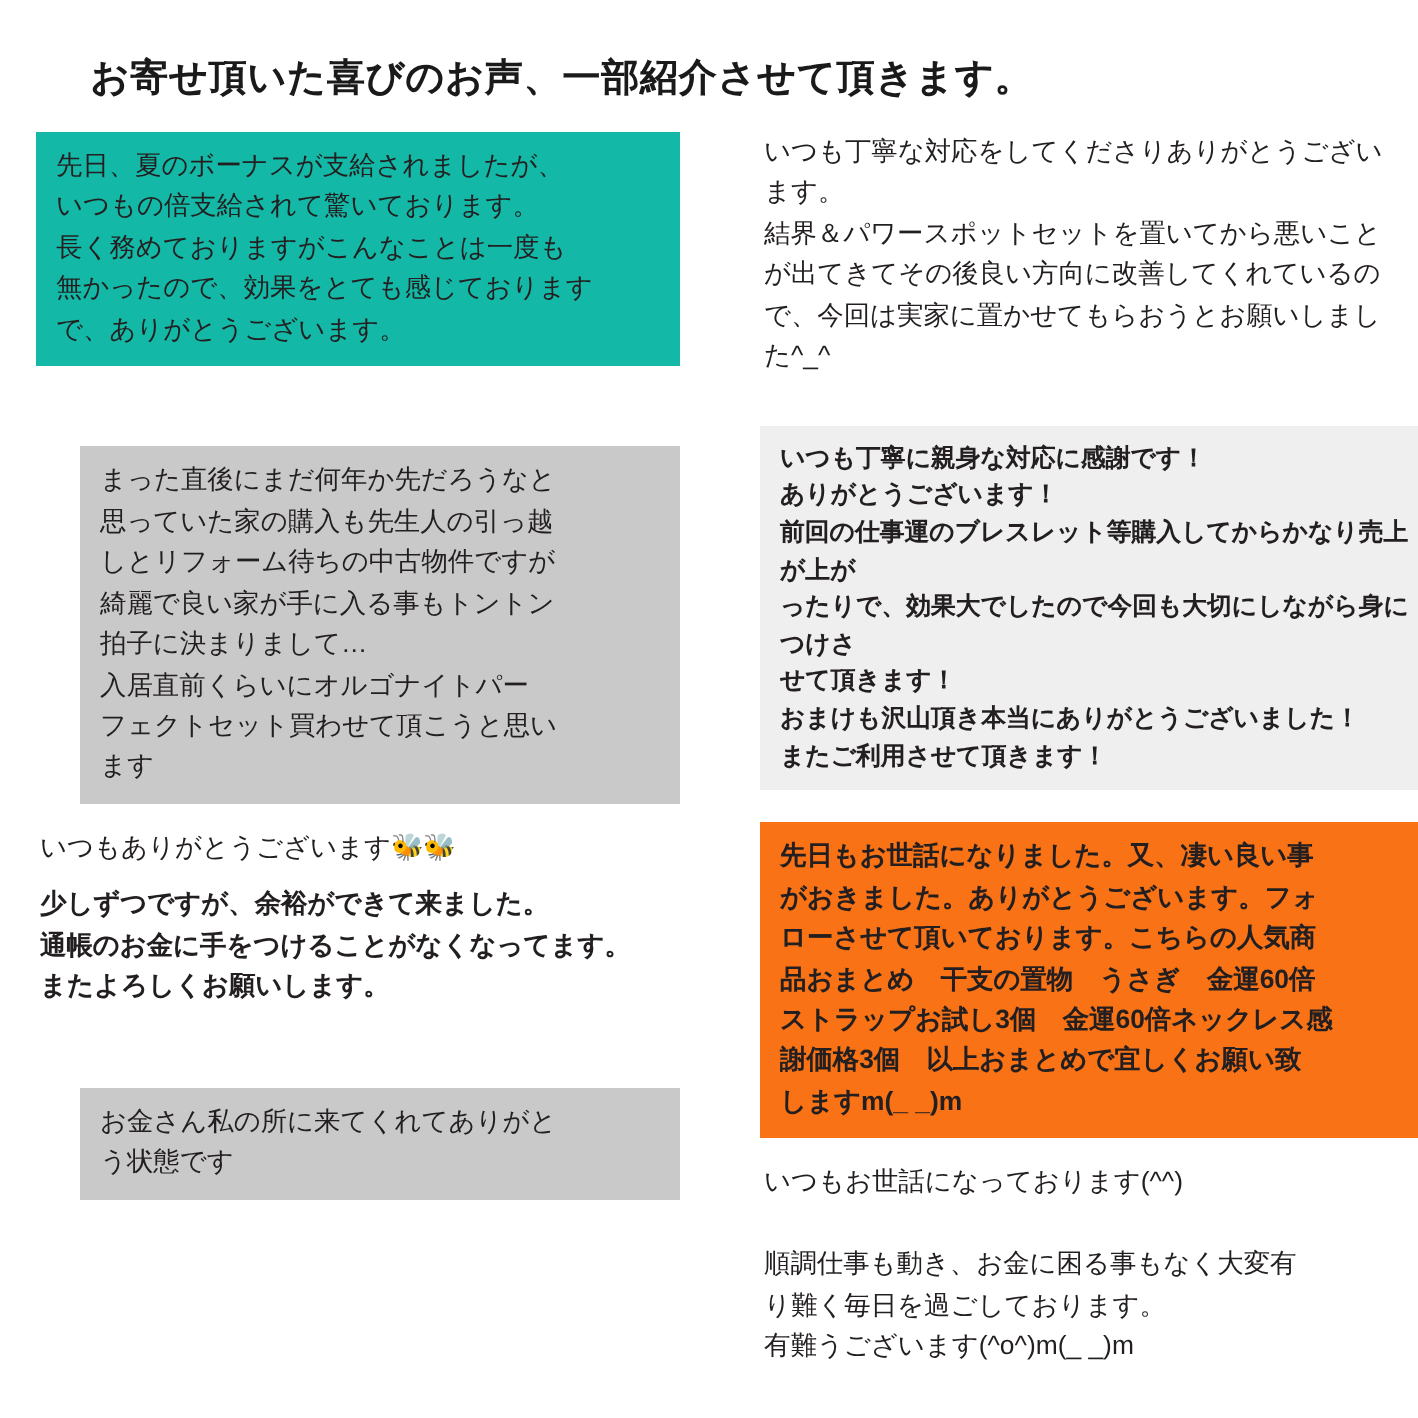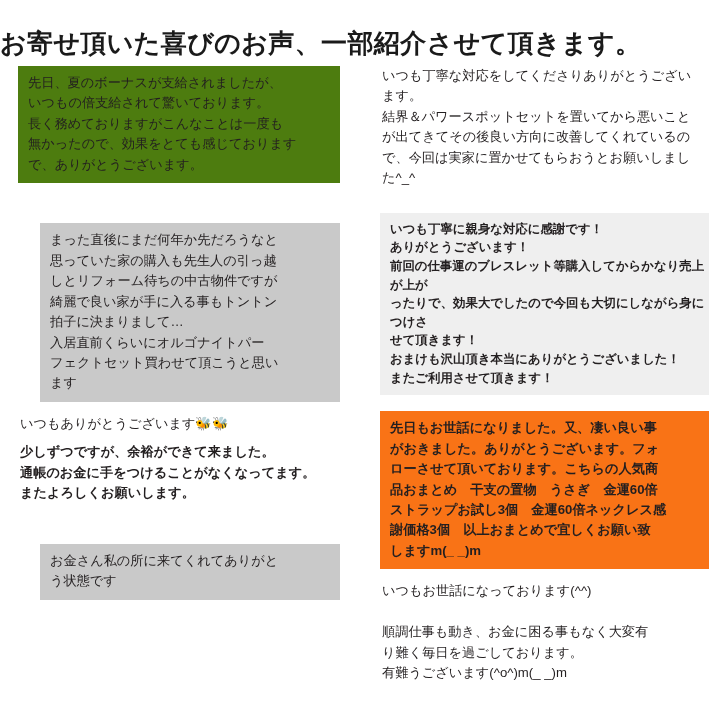--- a/index.html
+++ b/index.html
@@ -18,21 +18,21 @@
     position: relative;
     width: 709px;
     height: 709px;
   }
   .headline {
     position: absolute;
     top: 26px;
     left: 0;
     width: 562px;
     text-align: center;
-    font-size: 26px;
+    font-size: 19px;
     font-weight: 700;
     letter-spacing: 0.4px;
     color: #1a1a1a;
     white-space: nowrap;
   }
   .col-left {
     position: absolute;
     left: 18px;
     top: 66px;
     width: 322px;
@@ -45,21 +45,21 @@
     padding-left: 28px;
   }
   .block {
     box-sizing: border-box;
     margin-bottom: 12px;
     font-size: 13.2px;
     line-height: 1.55;
     white-space: pre-wrap;
     word-break: break-all;
   }
-  .shade-a { background: #4d7c0f; padding: 7px 10px 8px 10px; }
+  .shade-a { background: #14b8a6; padding: 7px 10px 8px 10px; }
   .shade-b { background: #c9c9c9; padding: 7px 10px 8px 10px; }
   .shade-c { background: #efefef; padding: 7px 10px 8px 10px; }
   .shade-d { background: #f97316; padding: 7px 10px 8px 10px; font-weight: bold; }
   .plain   { background: transparent; padding: 0 2px; }
   .indent-1 { margin-left: 22px; margin-top: 40px; }
   .gap-s { margin-bottom: 8px; }
   .gap-m { margin-bottom: 16px; font-weight: bold; }
   .gap-l { margin-bottom: 24px; }
   .tight { line-height: 1.5; }
 </style>

